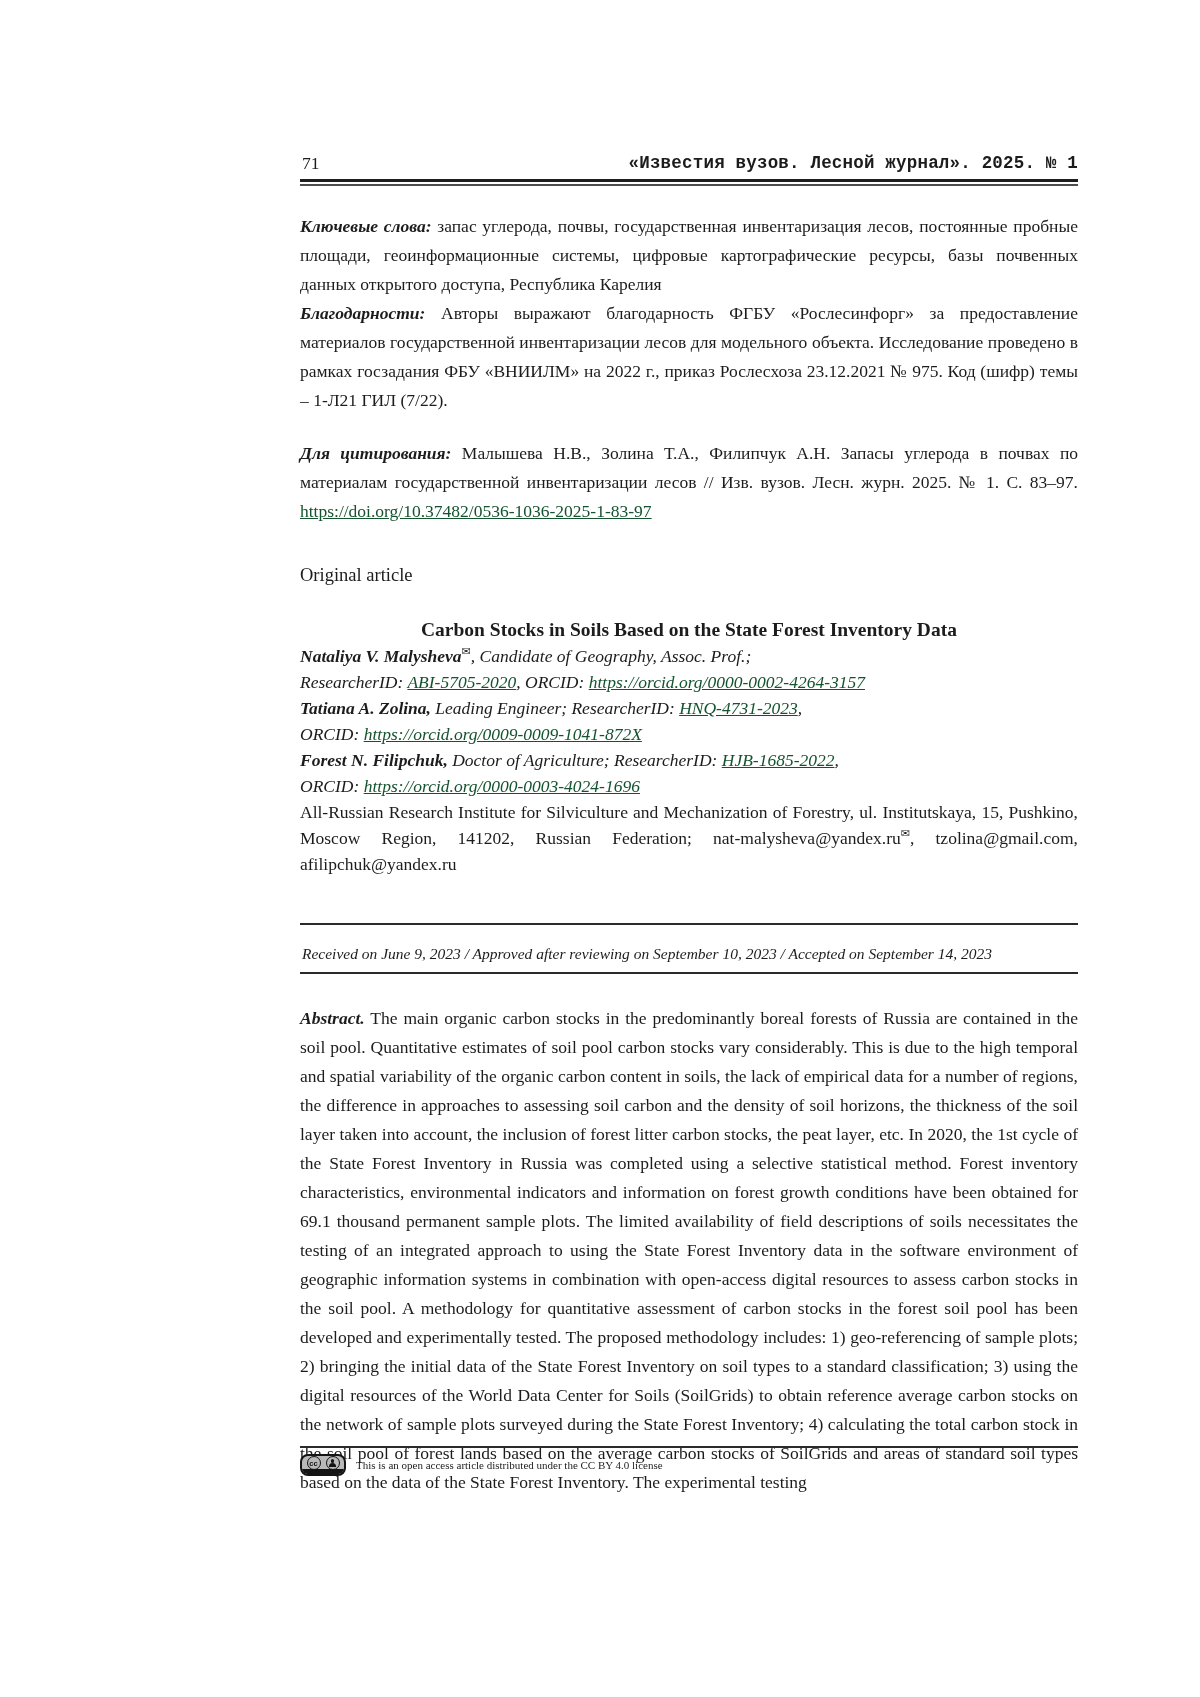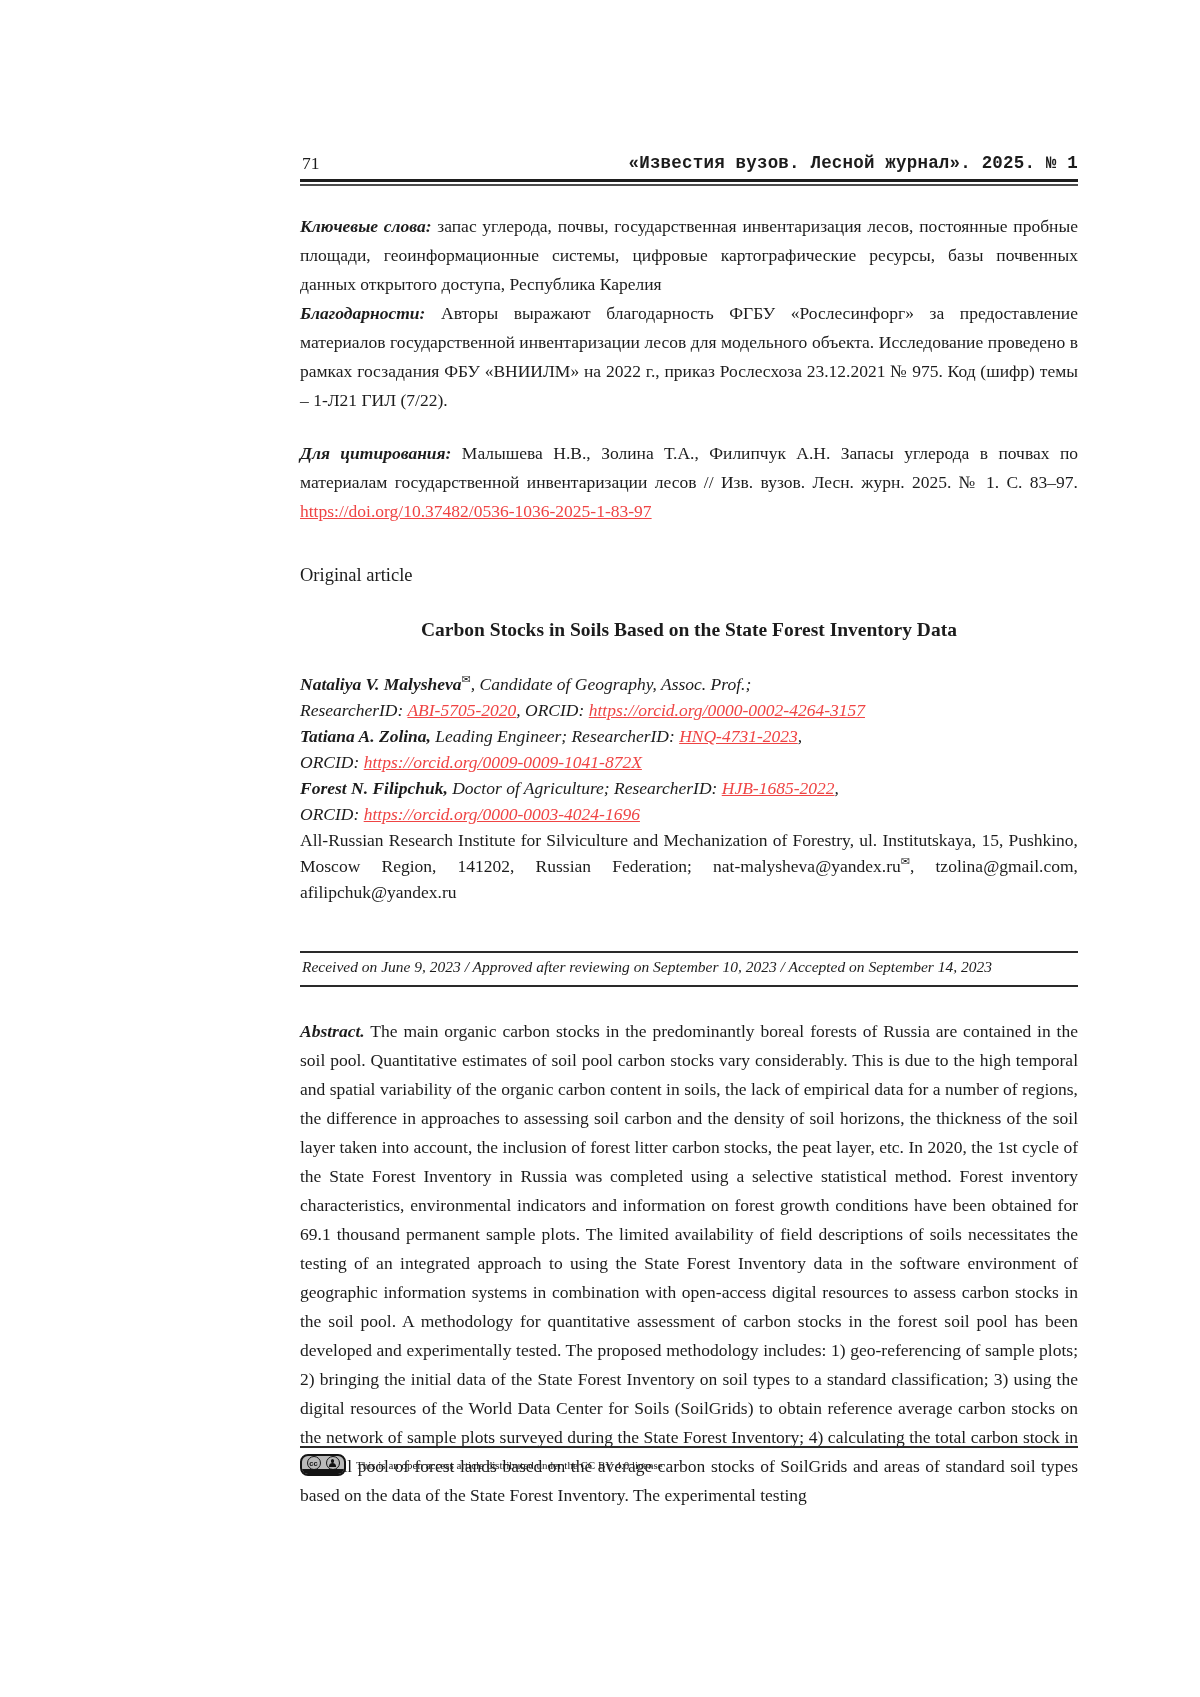--- a/index.html
+++ b/index.html
@@ -12,36 +12,36 @@
 
   
   .runhead { margin-top:152px; position:relative; font-size:17.5px; line-height:22px; }
   .runhead .pagenum { position:absolute; left:2px; top:0; font-weight:normal; }
   .runhead .jtitle { display:block; text-align:right; font-weight:bold; letter-spacing:.2px;font-family:Liberation Mono, monospace; }
   .double-rule { margin-top:5px; height:7px; border-top:3.5px solid #1e1e1e; border-bottom:2px solid #4d4d4d; }
 
   
   .para { font-size:17.5px; line-height:29px; text-align:justify; }
   .bi { font-weight:bold; font-style:italic; }
-  a.link { color:#ef4444; text-decoration:underline; cursor:pointer; font-style:inherit; }
+  a.link { color:#14532d; text-decoration:underline; cursor:pointer; font-style:inherit; }
   .meta-block { margin-top:26px; }
   .cite-block { margin-top:24px; }
   .oa-label { margin-top:38px; font-size:18.5px; line-height:23px; }
   .art-title { margin-top:30px; text-align:center; font-weight:bold; font-size:19.5px; line-height:26px; }
 
   
-  .authors { margin-top:28px; font-size:17.5px; line-height:26px; }
+  .authors { font-size:17.5px; line-height:26px; }
   .authors .aline { font-style:italic; }
   .authors .aname { font-weight:bold; font-style:italic; }
   sup.mail { font-size:11px; font-style:normal; vertical-align:super; line-height:0; }
   .affiliation { font-style:normal; text-align:justify; }
 
   
   .received { margin-top:46px; border-top:2.5px solid #2a2a2a; border-bottom:2px solid #2a2a2a;
-              padding:4px 0 9px 2px; font-style:italic; font-size:15.5px; line-height:19px; }
+              padding:19px 0 9px 2px; font-style:italic; font-size:15.5px; line-height:19px; }
 
   
   .abstract { margin-top:30px; }
 
   
   .footer { position:absolute; left:300px; top:1446px; width:778px; }
   .footer .rule { border-top:2px solid #2a2a2a; }
   .footer .row { display:flex; align-items:center; margin-top:6px; }
   .license-text { font-size:11px; }
 

